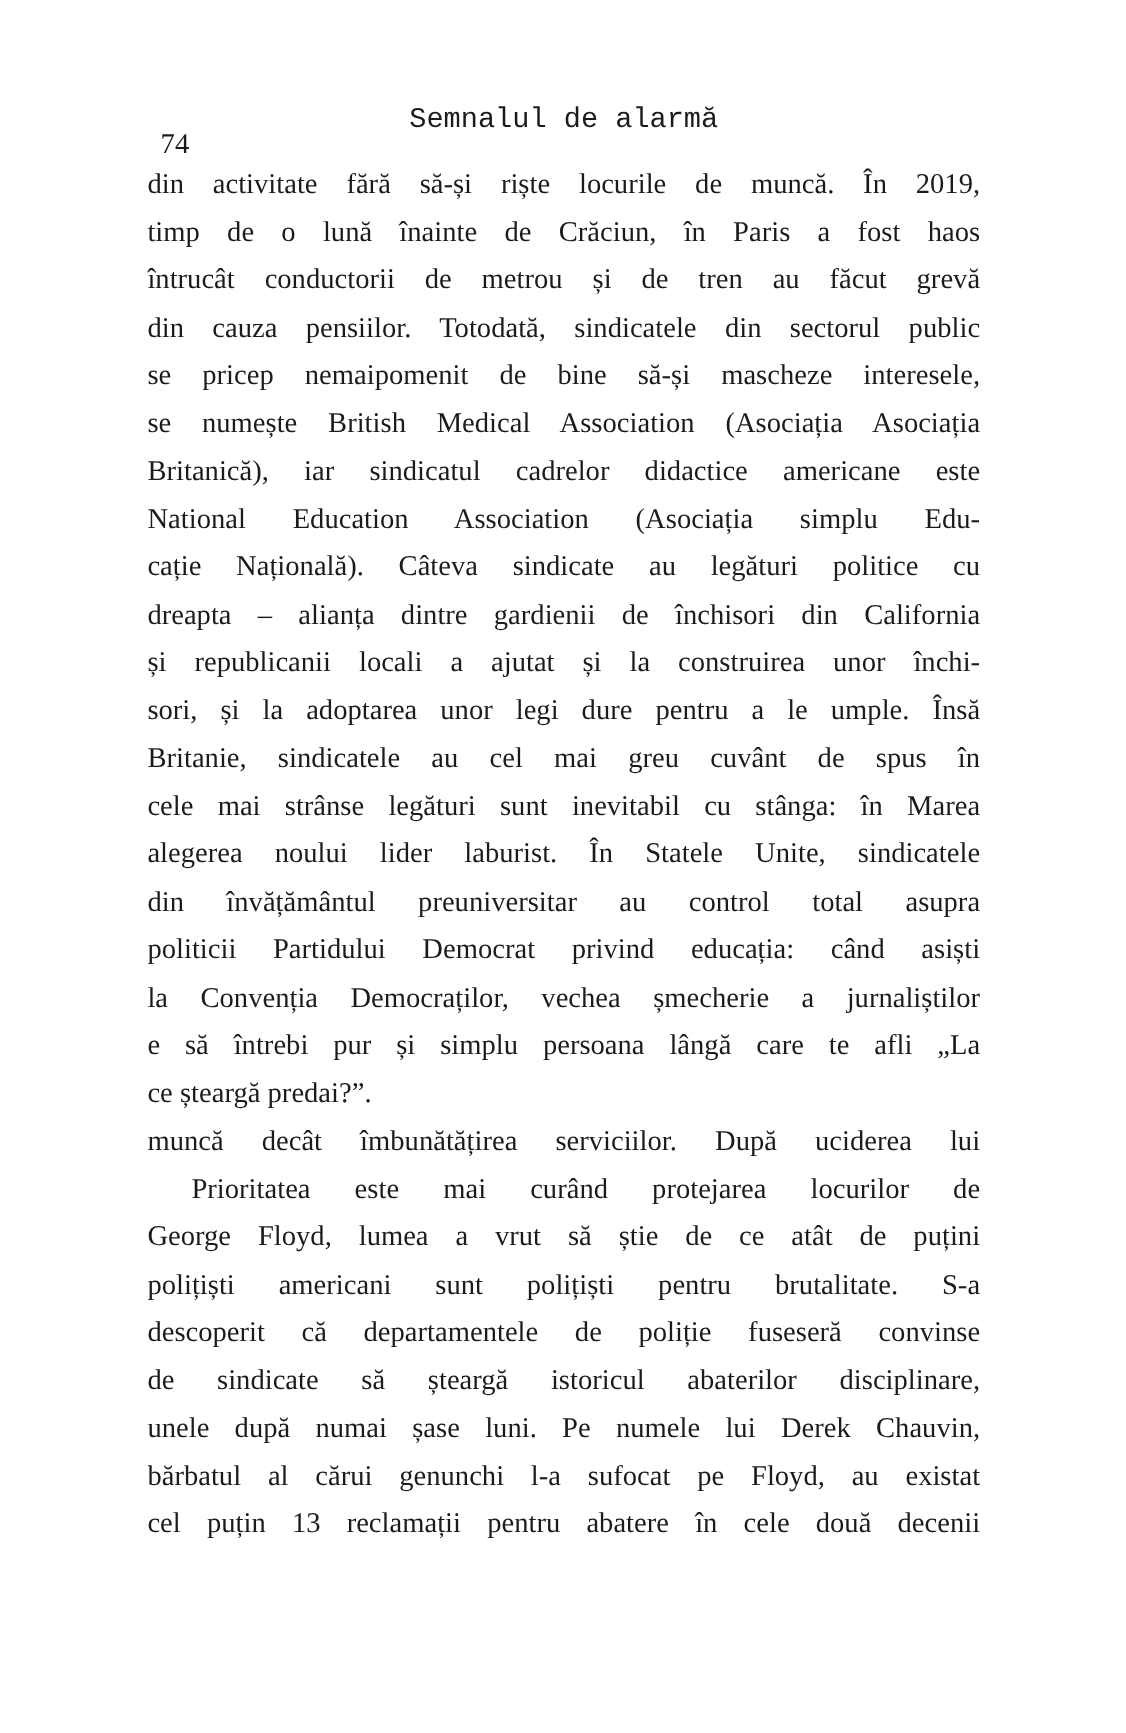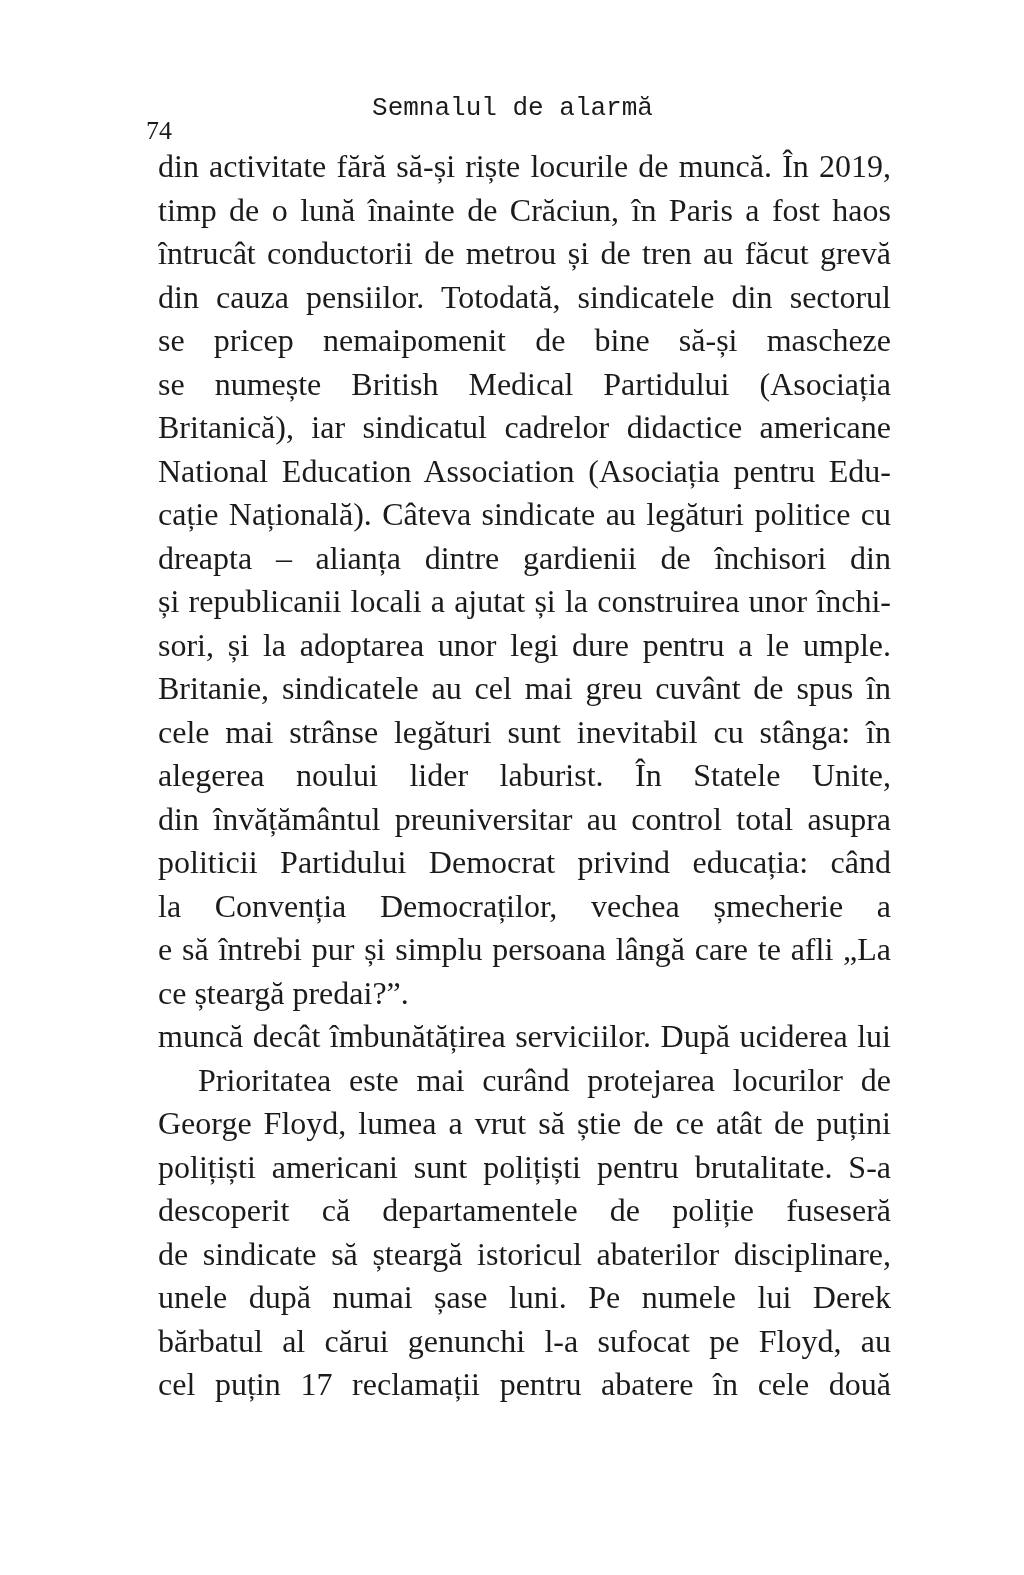--- a/index.html
+++ b/index.html
@@ -43,26 +43,25 @@
     left: 134px;
     width: 757px;
   }
   .paragraph {
     margin: 0;
     padding: 0;
   }
   .line {
     height: 43.5px;
     line-height: 43.5px;
-    font-size: 32px;
+    font-size: 26px;
     text-align: justify;
     text-align-last: justify;
     overflow: hidden;
     white-space: normal;
-    margin-left: 24px;
   }
   .line.indent {
     text-indent: 40px;
   }
   .line.no-just {
     text-align-last: left;
   }
 </style>
 </head>
 <body>
@@ -72,23 +71,23 @@
     <span class="page-number">74</span>
     <span class="running-title">Semnalul de alarmă</span>
   </div>
   <div class="page-body">
       <div class="paragraph">
         <div class="line">din activitate fără să-și riște locurile de muncă. În 2019,</div>
         <div class="line">timp de o lună înainte de Crăciun, în Paris a fost haos</div>
         <div class="line">întrucât conductorii de metrou și de tren au făcut grevă</div>
         <div class="line">din cauza pensiilor. Totodată, sindicatele din sectorul public</div>
         <div class="line">se pricep nemaipomenit de bine să-și mascheze interesele,</div>
-        <div class="line">se numește British Medical Partidului (Asociația Medicală</div>
+        <div class="line">se numește British Medical Association (Asociația Asociația</div>
         <div class="line">Britanică), iar sindicatul cadrelor didactice americane este</div>
-        <div class="line">National Education Association (Asociația pentru Edu-</div>
+        <div class="line">National Education Association (Asociația simplu Edu-</div>
         <div class="line">cație Națională). Câteva sindicate au legături politice cu</div>
         <div class="line">dreapta – alianța dintre gardienii de închisori din California</div>
         <div class="line">și republicanii locali a ajutat și la construirea unor închi-</div>
         <div class="line">sori, și la adoptarea unor legi dure pentru a le umple. Însă</div>
         <div class="line">Britanie, sindicatele au cel mai greu cuvânt de spus în</div>
         <div class="line">cele mai strânse legături sunt inevitabil cu stânga: în Marea</div>
         <div class="line">alegerea noului lider laburist. În Statele Unite, sindicatele</div>
         <div class="line">din învățământul preuniversitar au control total asupra</div>
         <div class="line">politicii Partidului Democrat privind educația: când asiști</div>
         <div class="line">la Convenția Democraților, vechea șmecherie a jurnaliștilor</div>
@@ -97,16 +96,16 @@
       </div>
       <div class="paragraph">
         <div class="line">muncă decât îmbunătățirea serviciilor. După uciderea lui</div>
         <div class="line indent">Prioritatea este mai curând protejarea locurilor de</div>
         <div class="line">George Floyd, lumea a vrut să știe de ce atât de puțini</div>
         <div class="line">polițiști americani sunt polițiști pentru brutalitate. S-a</div>
         <div class="line">descoperit că departamentele de poliție fuseseră convinse</div>
         <div class="line">de sindicate să șteargă istoricul abaterilor disciplinare,</div>
         <div class="line">unele după numai șase luni. Pe numele lui Derek Chauvin,</div>
         <div class="line">bărbatul al cărui genunchi l-a sufocat pe Floyd, au existat</div>
-        <div class="line">cel puțin 17 reclamații pentru abatere în cele două decenii</div>
+        <div class="line">cel puțin 13 reclamații pentru abatere în cele două decenii</div>
       </div>
     </div>
 </div>
 
 </body></html>

